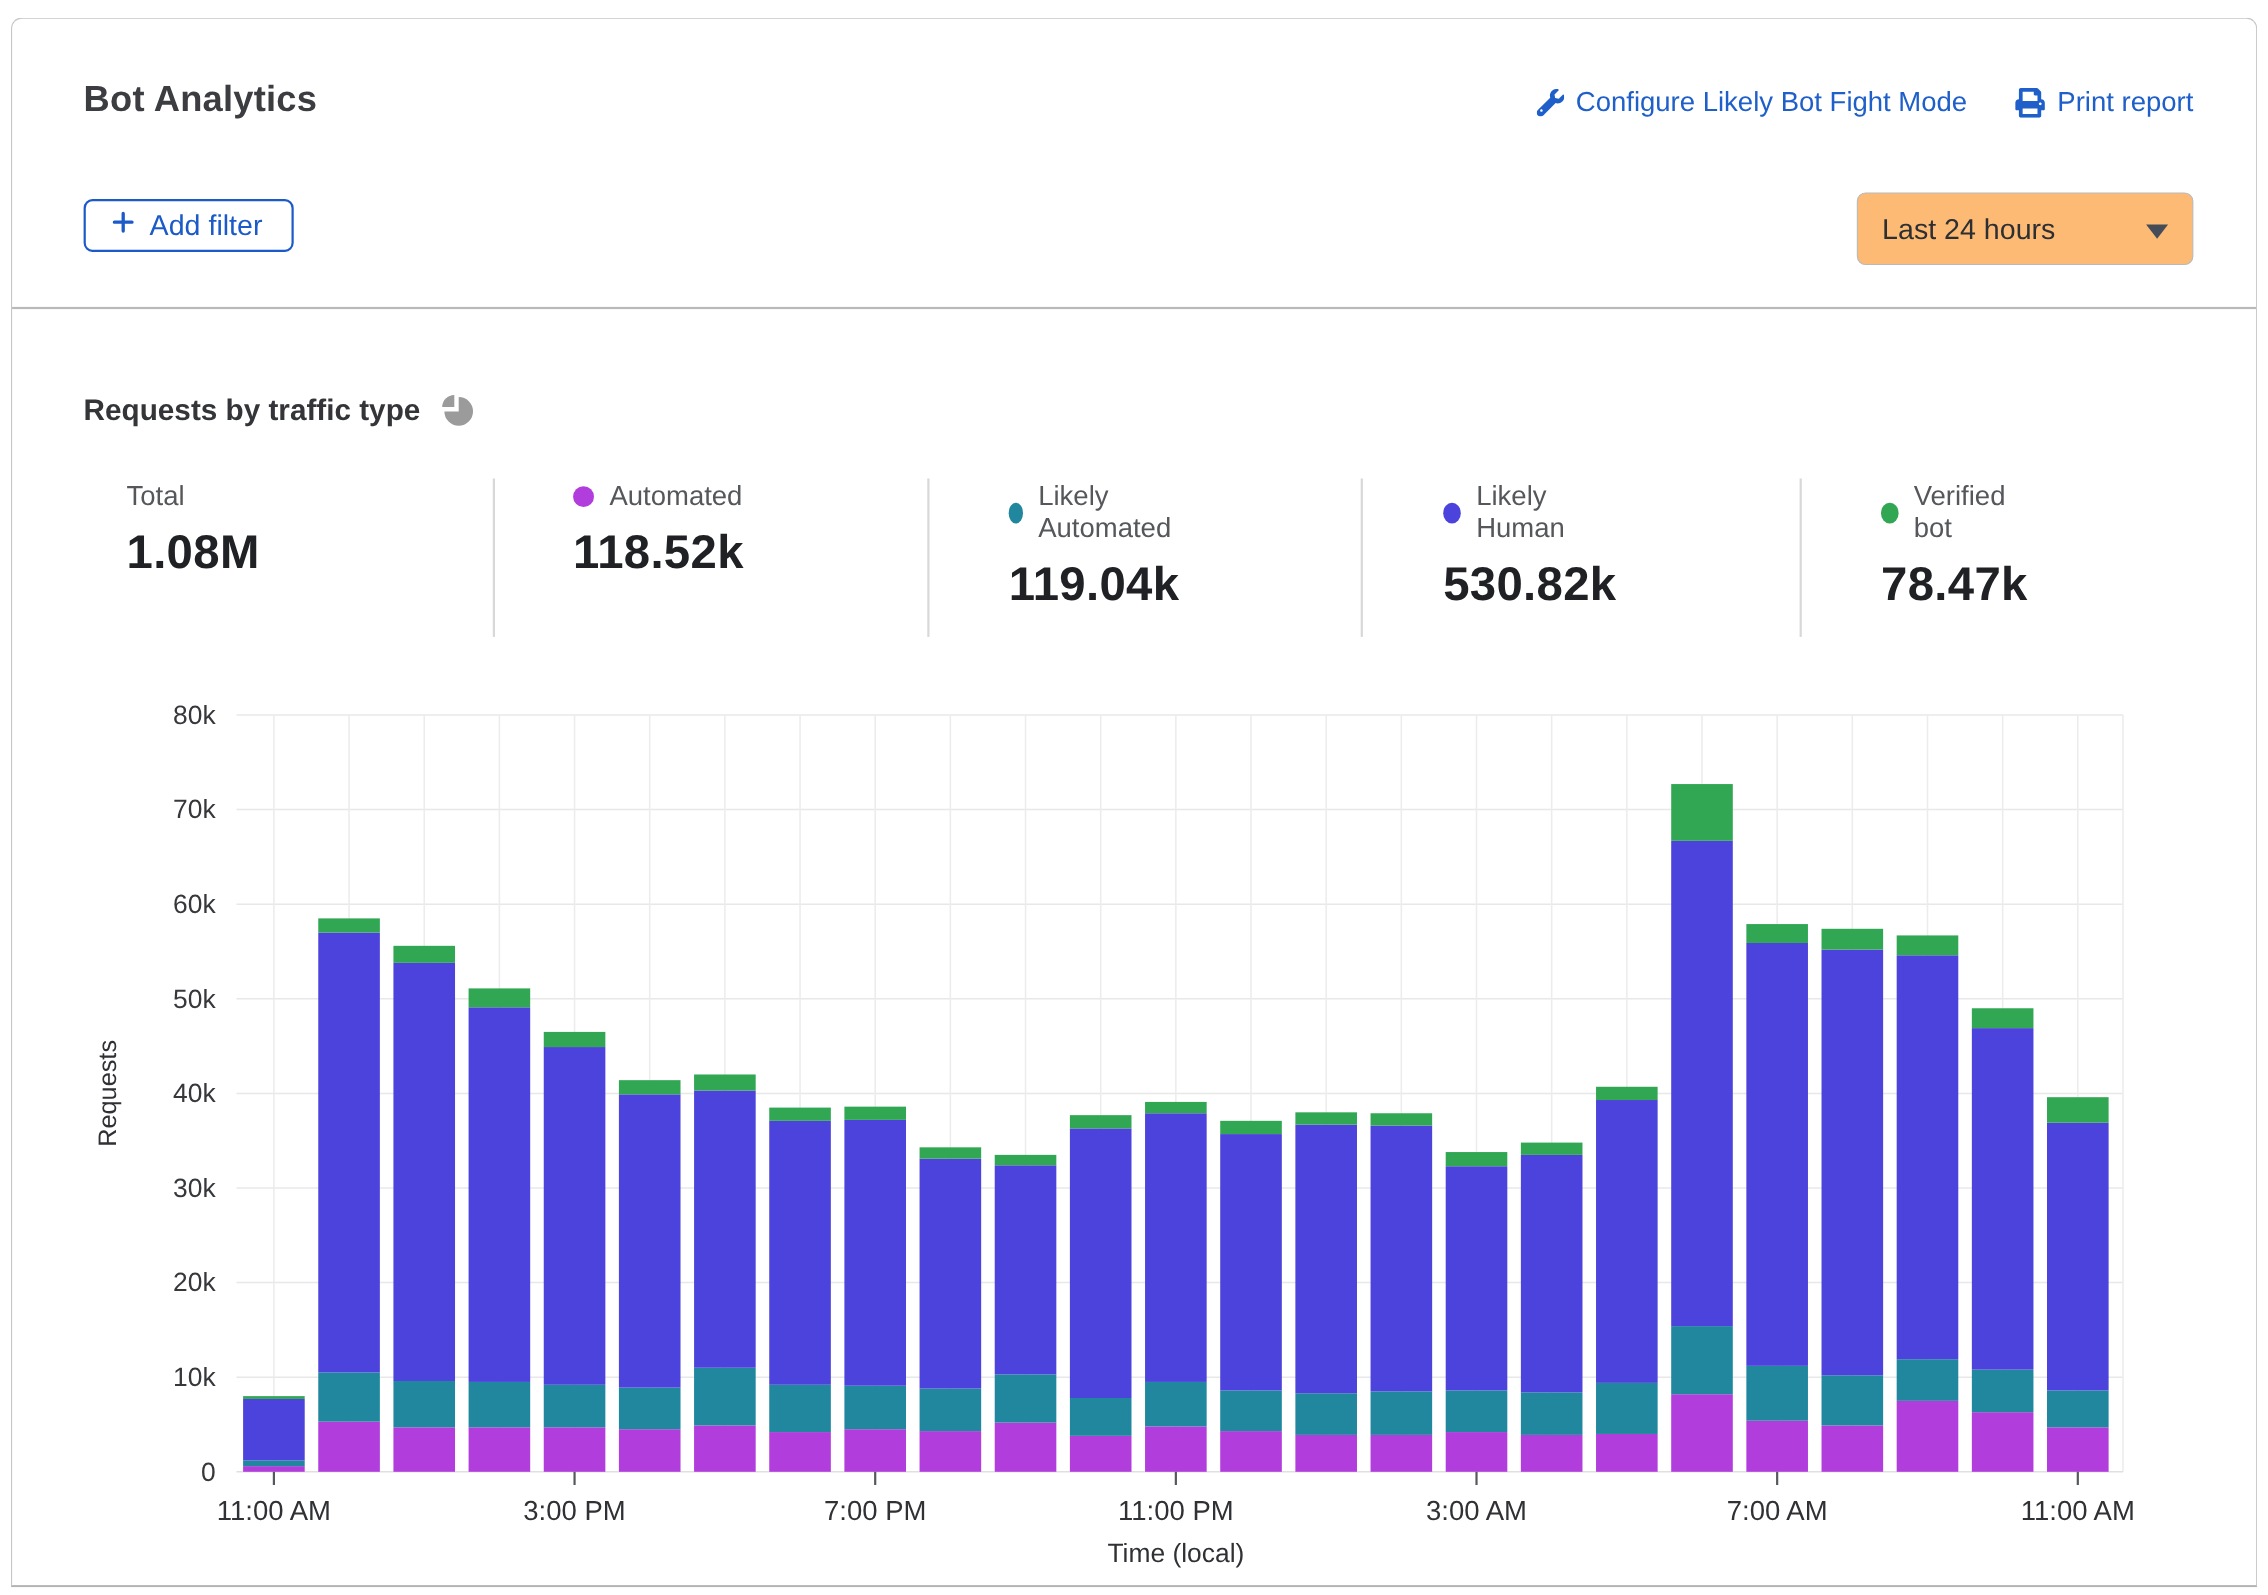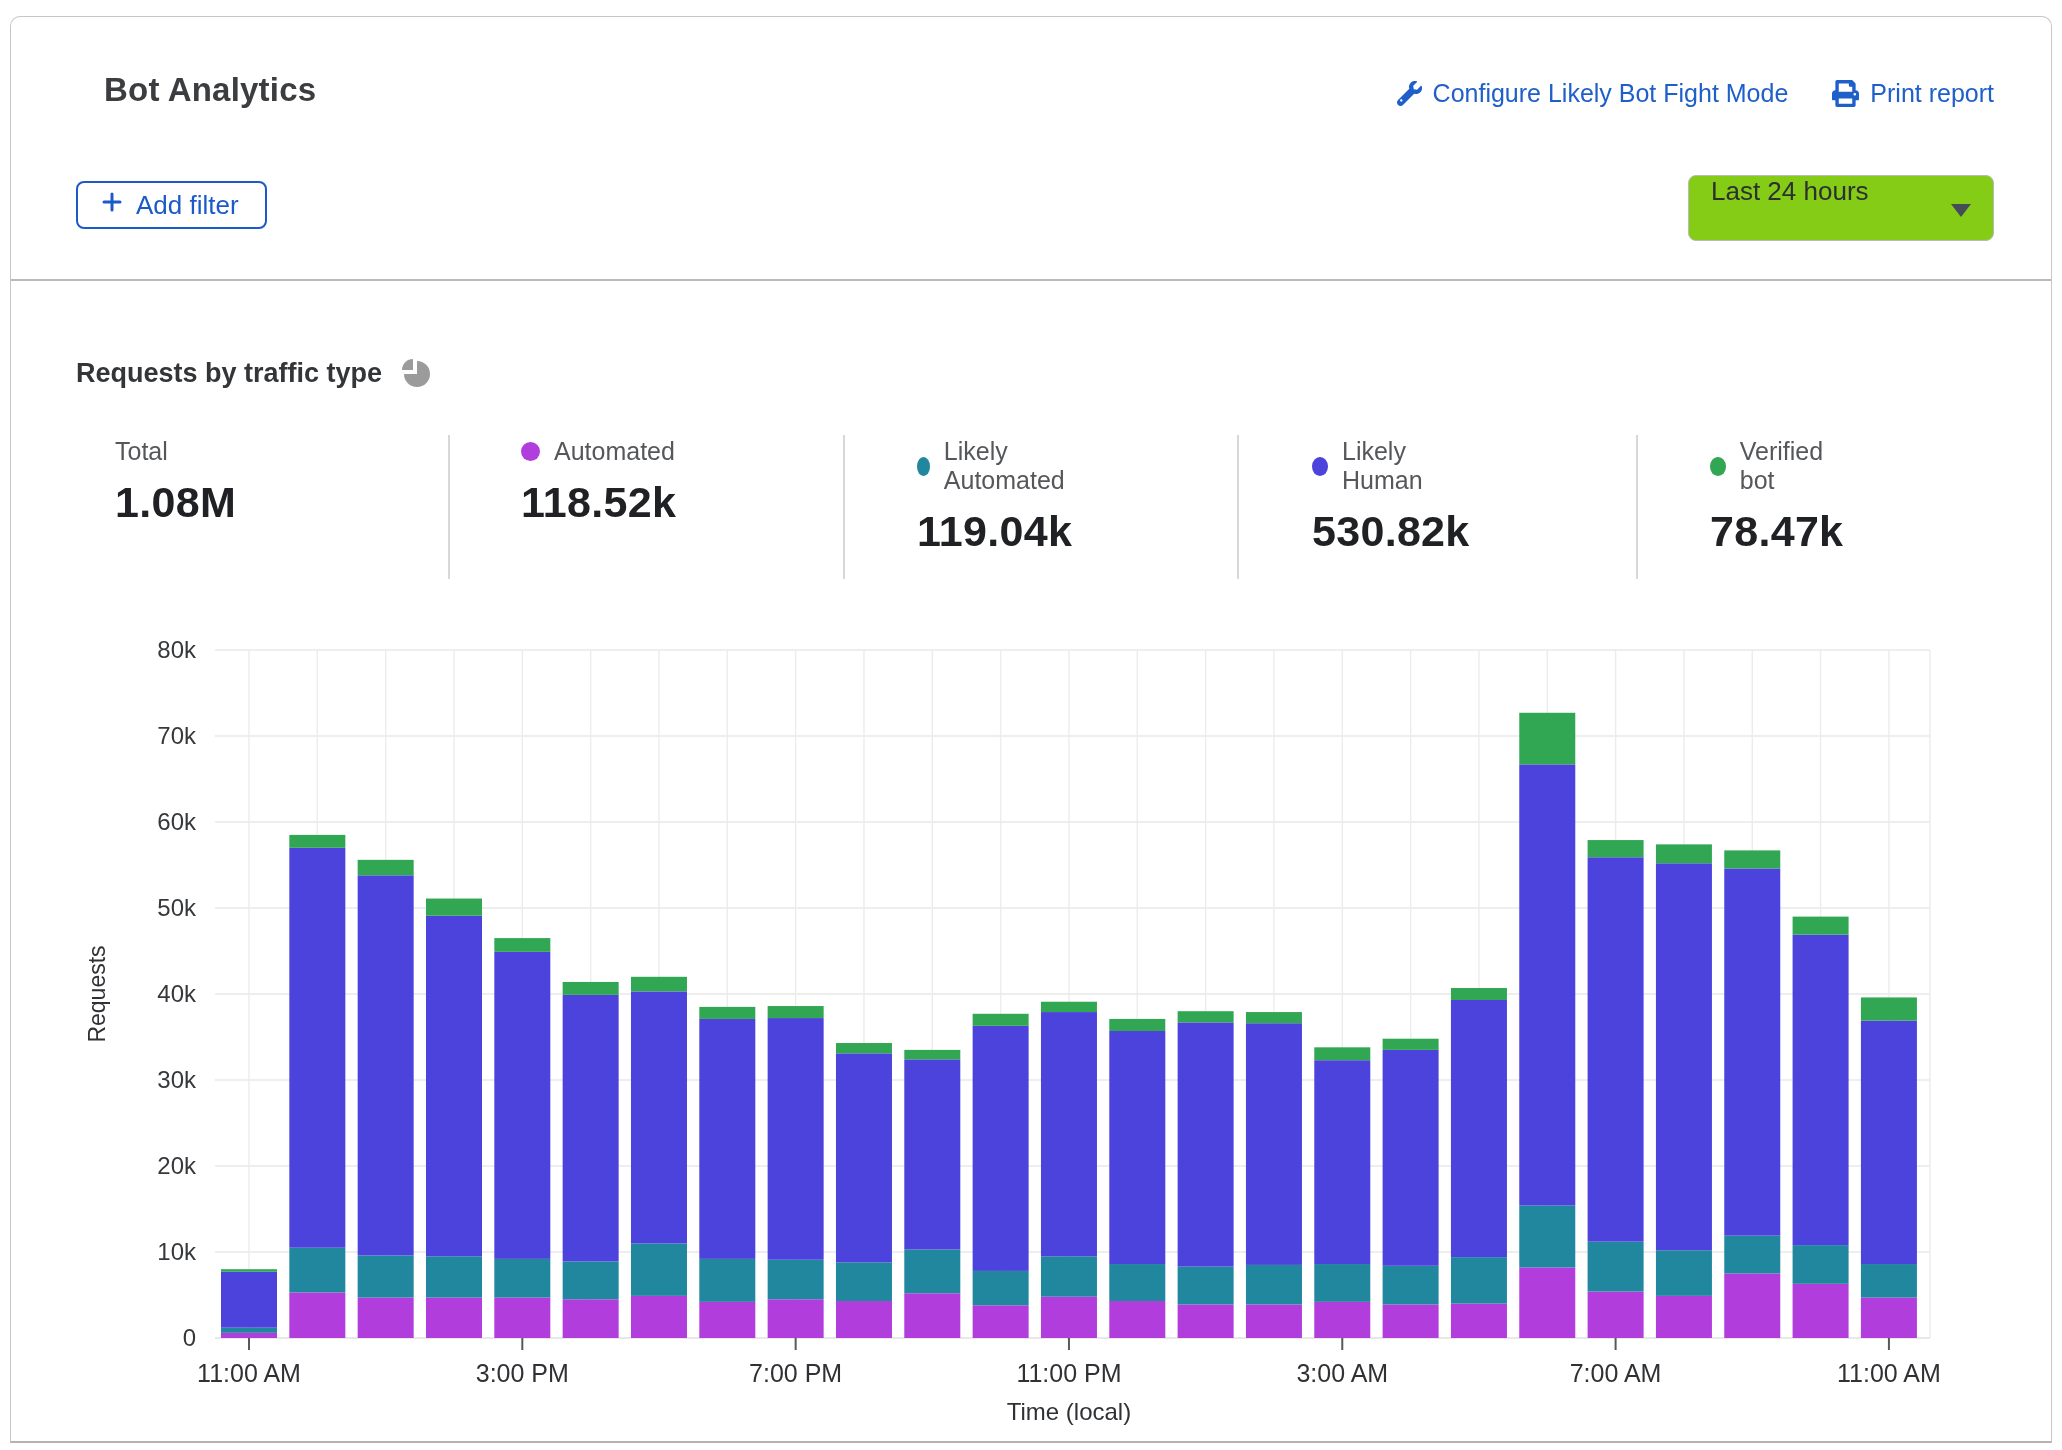--- a/index.html
+++ b/index.html
@@ -9,42 +9,42 @@
   .screen { position:absolute; left:0; top:0; width:2062px; height:1450px; }
 
   .card {
     position:absolute; left:10px; top:16px; width:2042px; height:1427px;
     background:#fff; border:1.5px solid #c6c6c6; border-bottom:2px solid #b3b3b3;
     border-radius:10px 10px 0 0;
   }
 
   .page-title {
     position:absolute; left:65px; top:54px;
-    font-size:33px; font-weight:bold; color:#3b3d40; letter-spacing:0.2px;margin-left:28px;
+    font-size:33px; font-weight:bold; color:#3b3d40; letter-spacing:0.2px;
   }
 
   .header-links {
     position:absolute; right:57px; top:62px;
     display:flex; align-items:center; gap:44px;
   }
   .hlink { display:flex; align-items:center; gap:11px; color:#1e5fc9; font-size:25px; cursor:pointer; }
   .hlink svg { display:block; }
 
   .add-filter-btn {
     position:absolute; left:65px; top:164px; height:48px;
     display:flex; align-items:center; gap:12px; padding:0 26px 0 22px;
     background:#fff; border:2px solid #1b5ac8; border-radius:8px;
     color:#1b5ac8; font-size:26px; font-weight:500; cursor:pointer;
     font-family:"Liberation Sans", sans-serif;
   }
 
   .time-range {
     position:absolute; right:57px; top:158px; width:306px; height:66px;
-    border:1.5px solid #b9b9b9; border-radius:8px; background:#84cc16;
-    display:flex; align-items:flex-start; padding-left:22px;
+    border:1.5px solid #b9b9b9; border-radius:8px; background:#fdba74;
+    display:flex; align-items:center; padding-left:22px;
     font-size:26px; color:#2d2f33; cursor:pointer;
   }
   .caret {
     position:absolute; right:22px; top:28px; width:0; height:0;
     border-left:10px solid transparent; border-right:10px solid transparent;
     border-top:13px solid #454c57;
   }
 
   .header-divider {
     position:absolute; left:0; top:262px; width:100%; height:2px; background:#b9b9b9;

